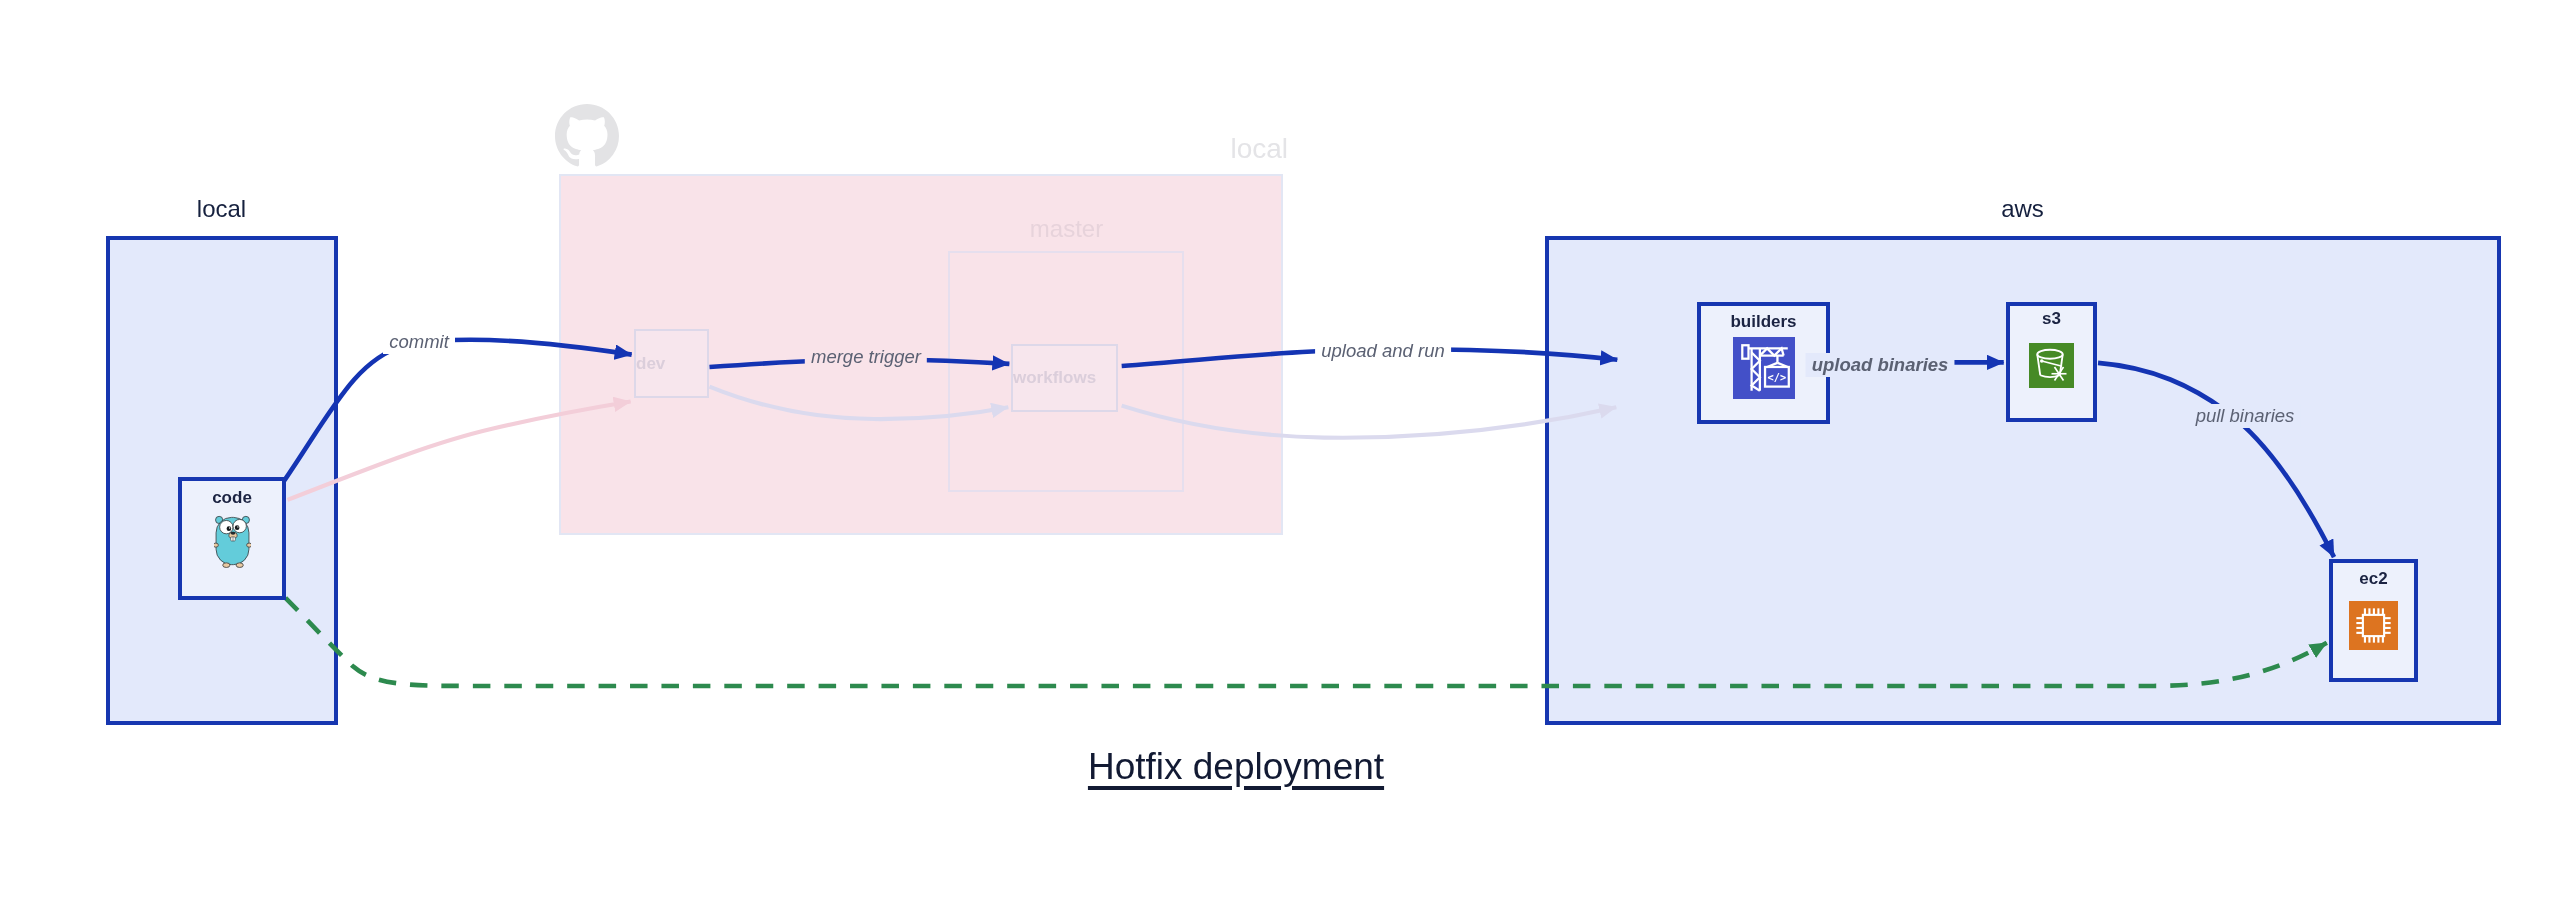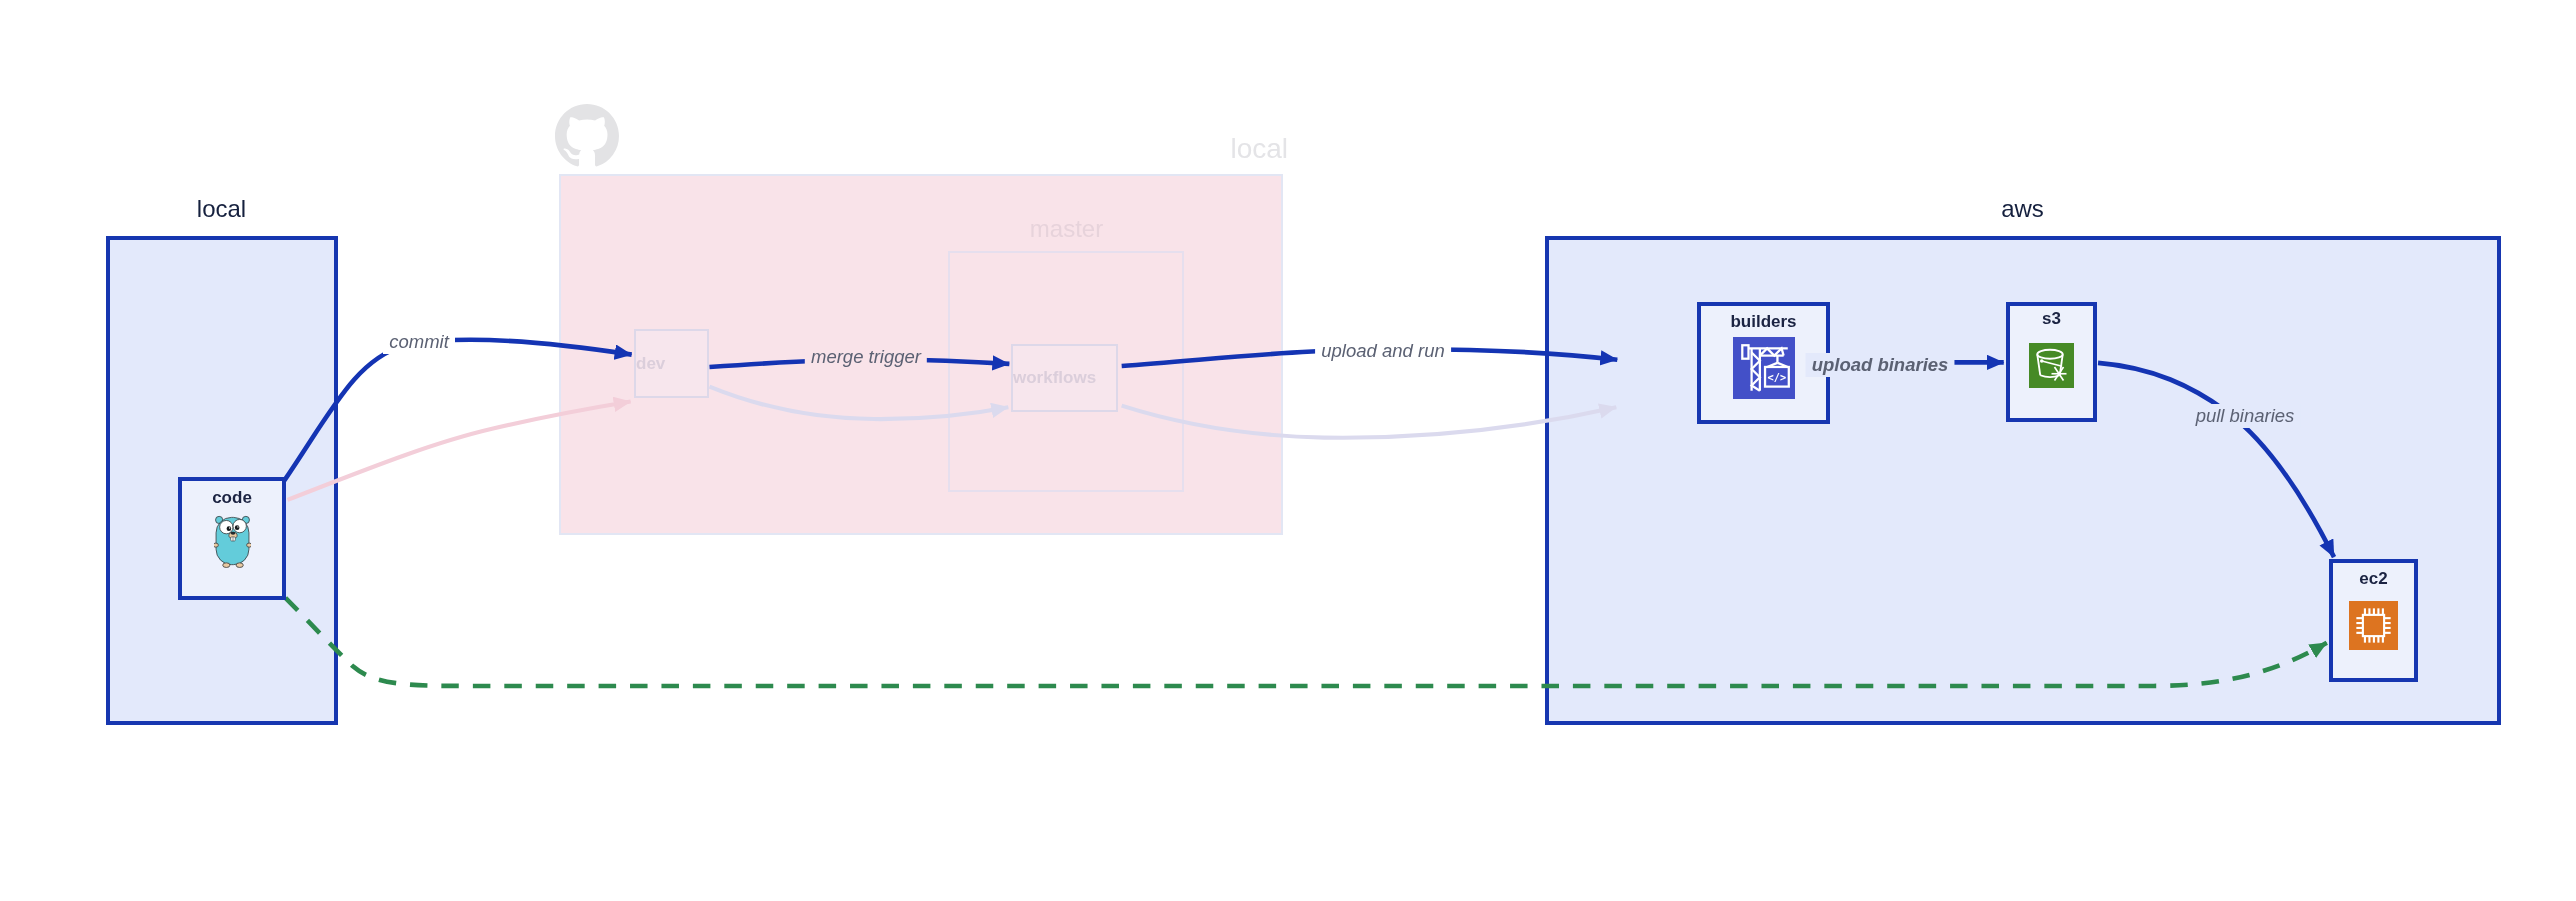--- a/index.html
+++ b/index.html
@@ -214,15 +214,16 @@
       </svg>
     </div>
   </div>
 
   <div class="edge-label" id="label-commit">commit</div>
   <div class="edge-label" id="label-merge">merge trigger</div>
   <div class="edge-label" id="label-uploadrun">upload and run</div>
   <div class="edge-label" id="label-uploadbin">upload binaries</div>
   <div class="edge-label" id="label-pullbin">pull binaries</div>
 
+  <div id="diagram-title">Hotfix deployment</div>
 
 </div>
 
 
 </body></html>

